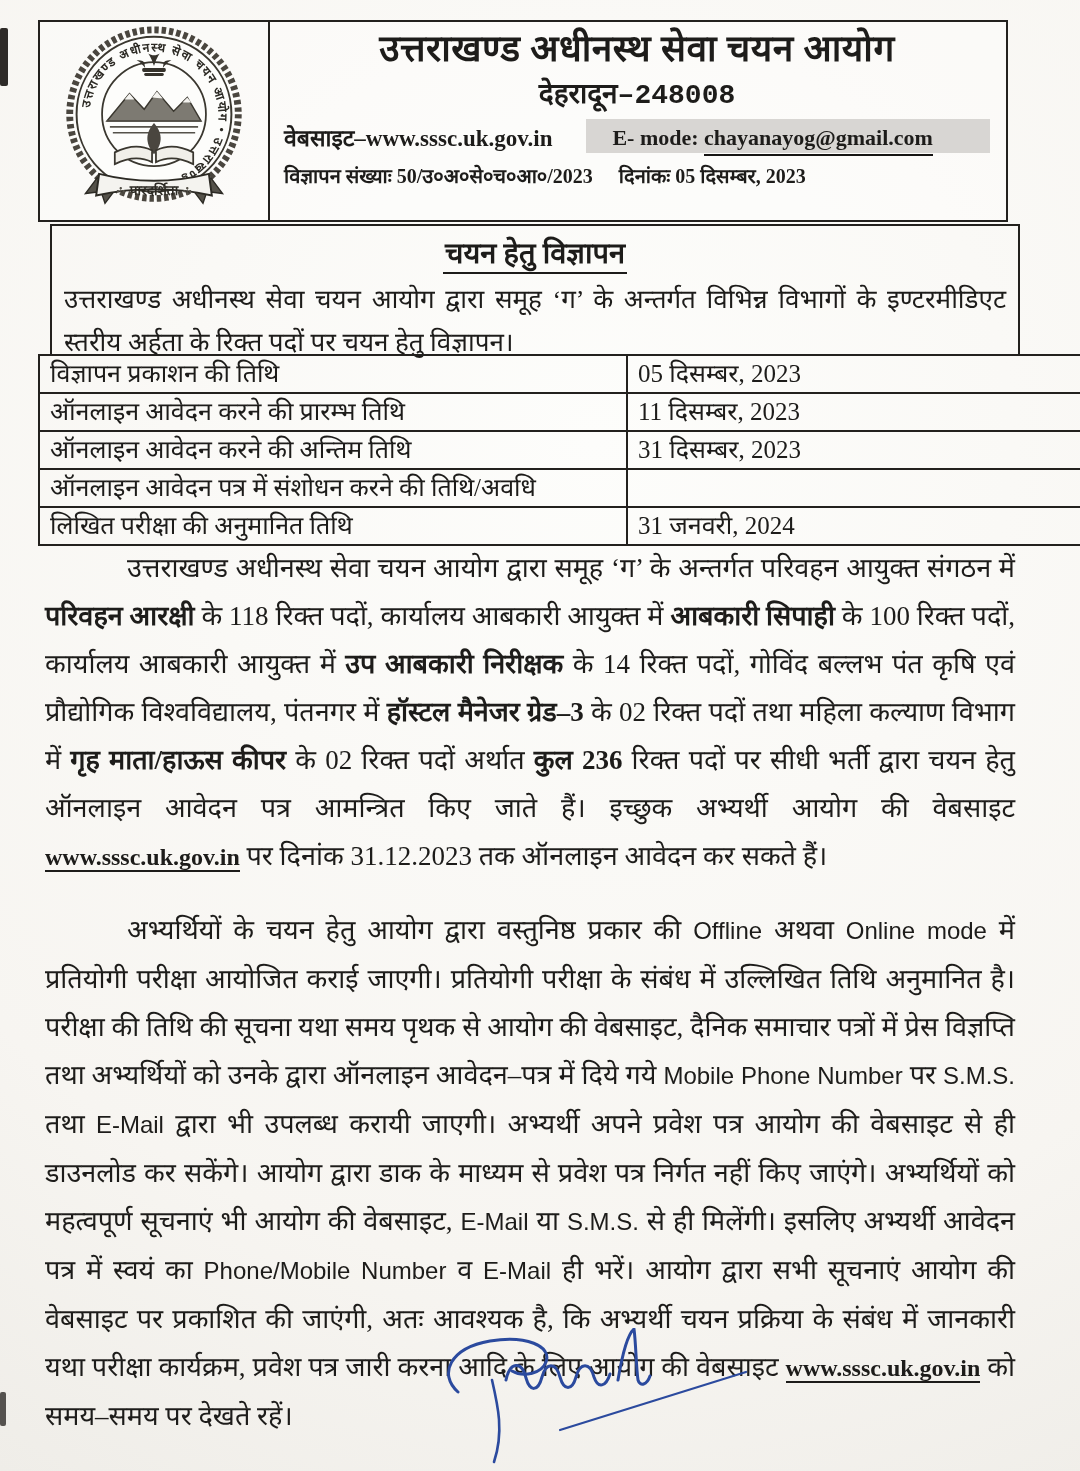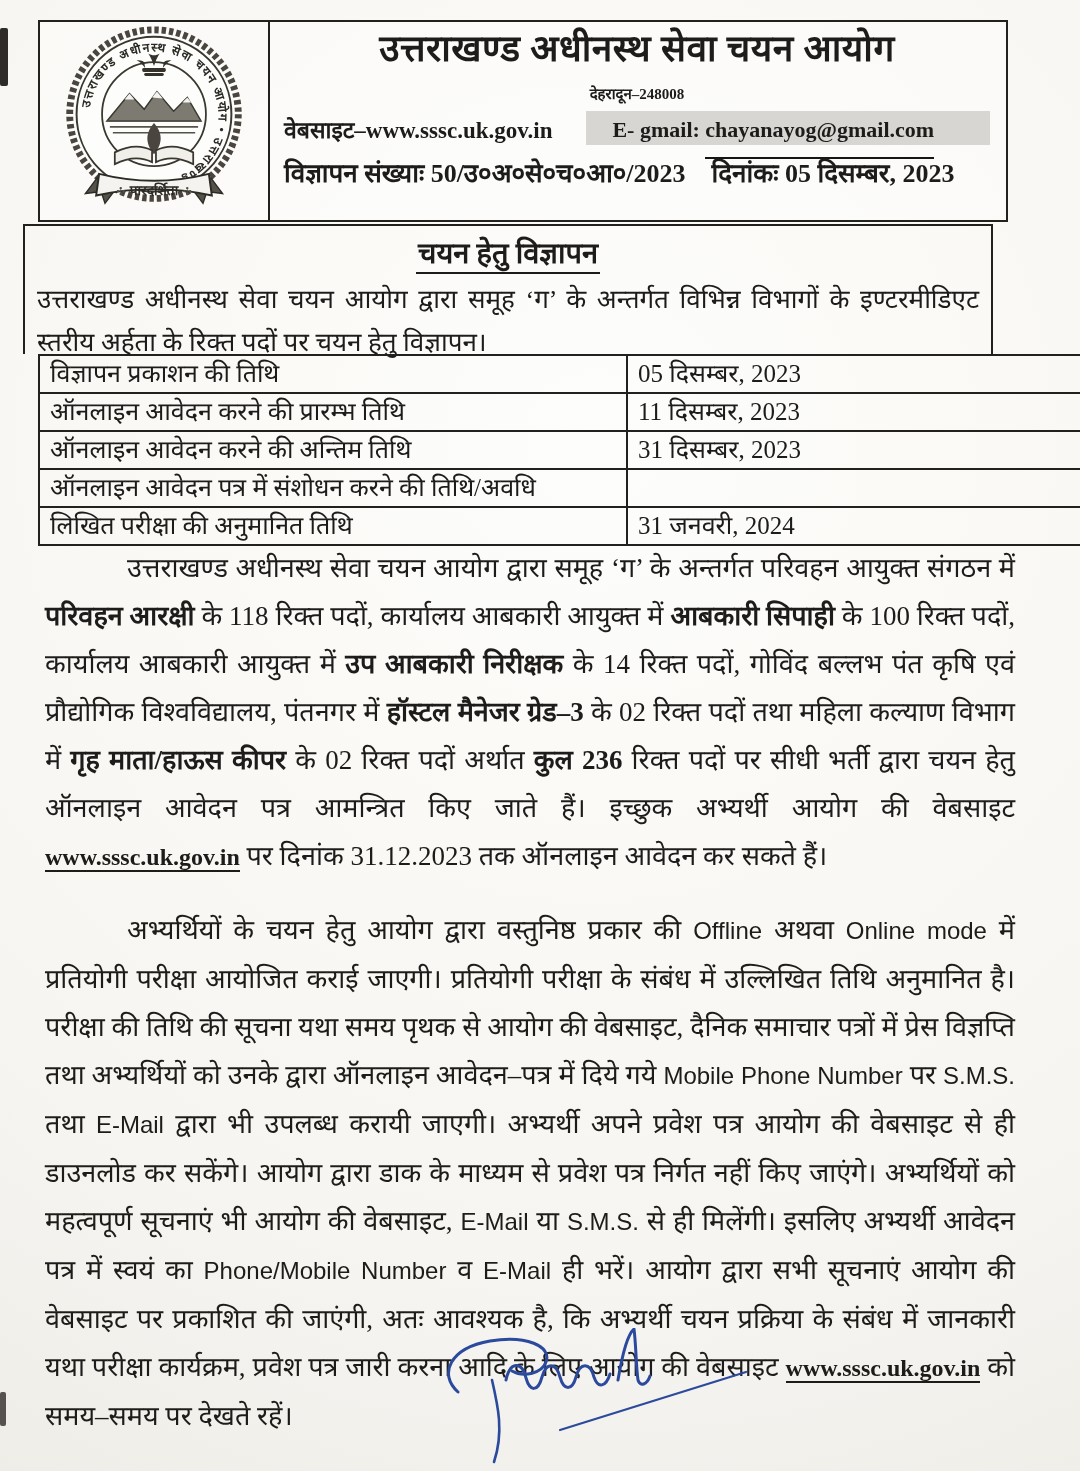--- a/index.html
+++ b/index.html
@@ -17,33 +17,33 @@
 
   
   .header-box {
     position:absolute; left:38px; top:20px; width:970px; height:202px;
     border:2.5px solid #23211e; display:flex; background:rgba(255,255,255,.35);
   }
   .logo-cell { width:230px; border-right:2.5px solid #23211e; display:flex; align-items:center; justify-content:center; }
   .head-cell { flex:1; padding:4px 16px 2px 14px; text-align:center; }
   .org-title { font-size:37px; font-weight:700; letter-spacing:.5px; line-height:1.25; }
   .addr { font-size:23px; font-weight:700; margin-top:3px; }
-  .pin  { font-size:15px; font-weight:700; margin-top:11px; }
+  .pin  { font-size:28px; font-weight:700; margin-top:1px;font-family:Liberation Mono, monospace; }
   .web-row { display:flex; align-items:flex-end; margin-top:8px; text-align:left;gap:8px; }
   .website { font-size:23px; font-weight:700; white-space:nowrap; }
   .email-wrap { margin-left:26px; background:#d8d6d3; padding:6px 10px 2px 26px; flex:1; }
   .email { font-size:22px; font-weight:700; font-family:"Liberation Serif",serif; white-space:nowrap; }
-  .email .addr-u { border-bottom:2.5px solid #161513; padding-bottom:15px; }
-  .advt-row { display:flex; margin-top:9px; text-align:left; font-size:26px; font-weight:700; }
+  .email .addr-u { border-bottom:2.5px solid #161513; padding-bottom:4px; }
+  .advt-row { display:flex; margin-top:9px; text-align:left; font-size:20px; font-weight:700; }
   .advt-no { white-space:nowrap; }
   .advt-date { margin-left:26px; white-space:nowrap; }
 
   
   .notice-box {
-    position:absolute; left:23px; top:224px; width:970px; height:130px;
+    position:absolute; left:50px; top:224px; width:970px; height:130px;
     border:2.5px solid #23211e; border-bottom:none; padding:6px 12px 0 12px;
   }
   .notice-title { text-align:center; font-size:29px; font-weight:700; }
   .notice-title span { border-bottom:2.5px solid #1d1c1a; padding:0 2px 3px; }
   .notice-intro { font-size:26px; line-height:43px; margin-top:7px; text-align:justify; }
 
   
   .sched { position:absolute; left:38px; top:354px; width:1048px; border:2.5px solid #23211e; }
   .srow { display:flex; border-top:2px solid #23211e; }
   .srow:first-child { border-top:none; }
@@ -121,21 +121,21 @@
           <text x="66" y="176" text-anchor="middle" font-size="11" fill="#55524a">✣</text>
           <text x="134" y="176" text-anchor="middle" font-size="11" fill="#55524a">✣</text>
         </g>
       </svg>
     </div>
     <div class="head-cell">
       <div class="org-title">उत्तराखण्ड अधीनस्थ सेवा चयन आयोग</div>
       <div class="pin">देहरादून–248008</div>
       <div class="web-row">
         <span class="website">वेबसाइट–www.sssc.uk.gov.in</span>
-        <span class="email-wrap"><span class="email"><span>E- gmail: </span><span class="addr-u">chayanayog@gmail.com</span></span></span>
+        <span class="email-wrap"><span class="email"><span>E- mode: </span><span class="addr-u">chayanayog@gmail.com</span></span></span>
       </div>
       <div class="advt-row">
         <span class="advt-no">विज्ञापन संख्याः 50/उ०अ०से०च०आ०/2023</span>
         <span class="advt-date">दिनांकः 05 दिसम्बर, 2023</span>
       </div>
     </div>
   </div>
 
   <div class="notice-box">
     <div class="notice-title"><span>चयन हेतु विज्ञापन</span></div>

